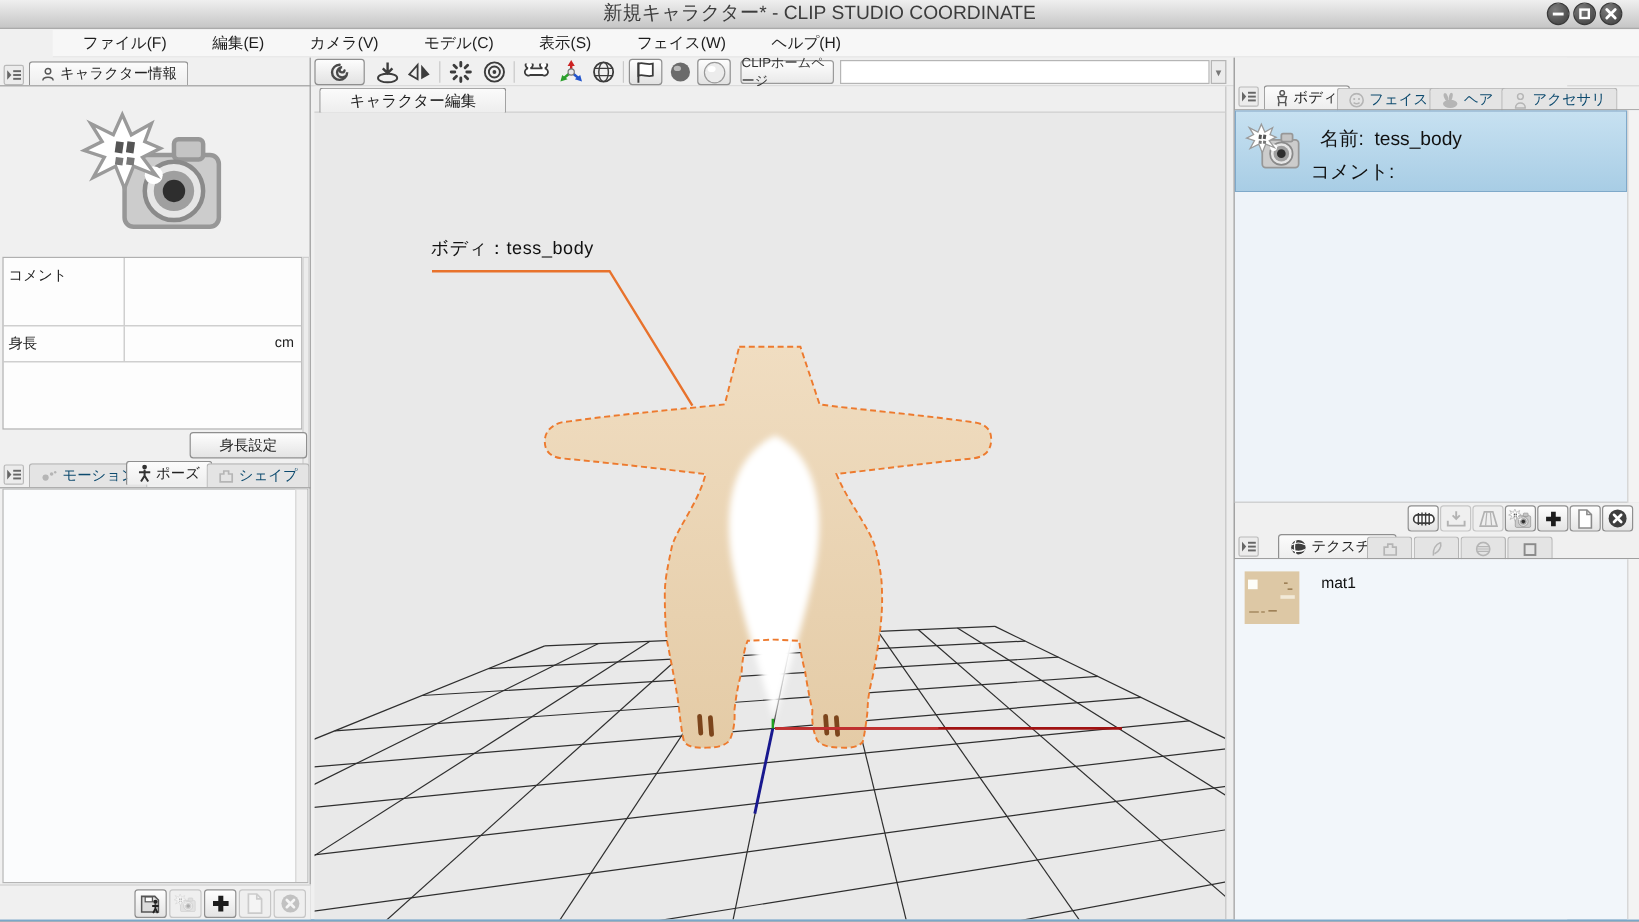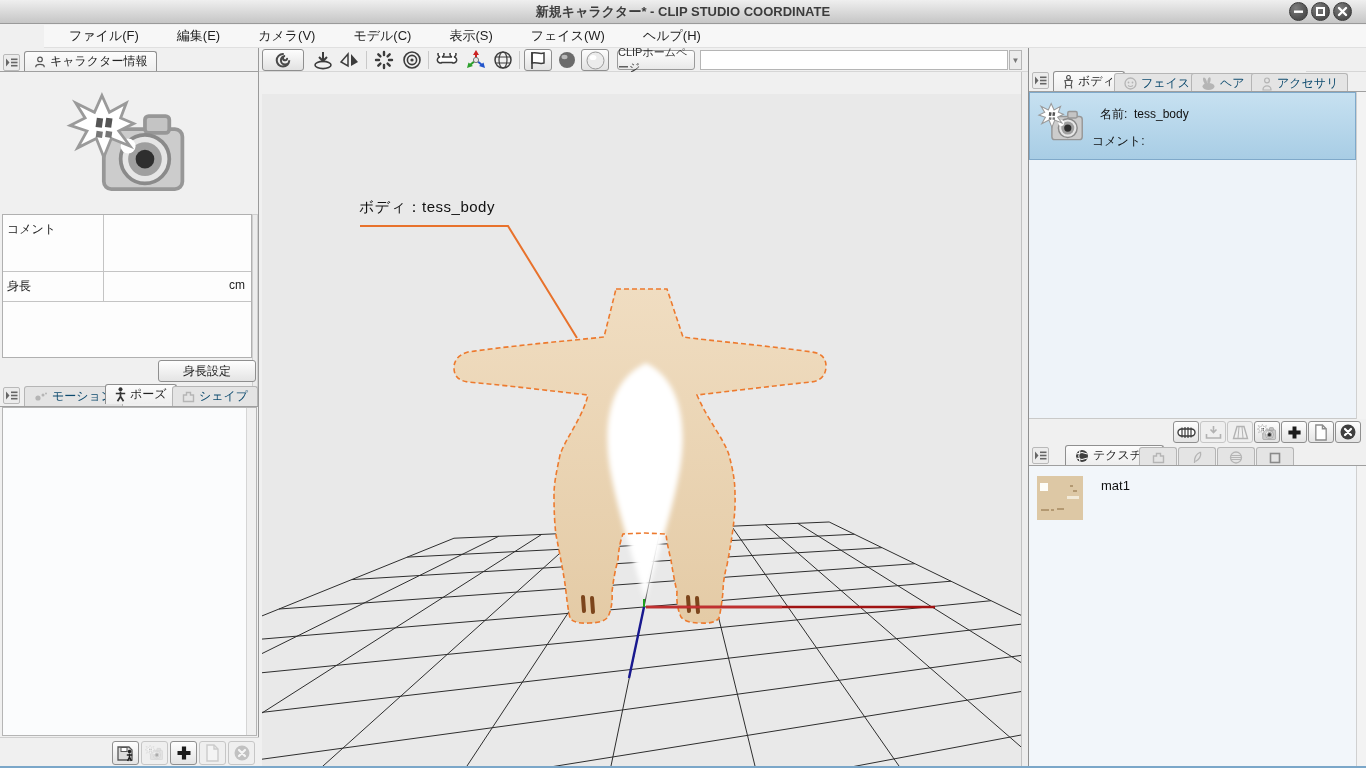--- a/index.html
+++ b/index.html
@@ -3,21 +3,21 @@
 <meta charset="utf-8">
 <style>
   html,body{margin:0;padding:0;background:#888;}
   *{box-sizing:border-box;font-family:"Liberation Sans","DejaVu Sans",sans-serif;}
   #app{position:relative;width:1366px;height:768px;background:#f0f0f0;overflow:hidden;
        border-bottom:2px solid #7ba7c9;}
   .abs{position:absolute;}
   
   #titlebar{left:0;top:0;width:1366px;height:24px;
     background:linear-gradient(#efefef,#d2d2d2 70%,#c6c6c6);border-bottom:1px solid #9a9a9a;}
-  #title{width:100%;text-align:center;line-height:24px;font-size:13px;color:#3c3c3c;font-weight:bold;}
+  #title{width:100%;text-align:center;line-height:24px;font-size:16px;color:#3c3c3c;}
   .winbtn{width:19px;height:19px;border-radius:50%;top:2px;
     background:radial-gradient(circle at 35% 30%,#7d7d7d,#4e4e4e 70%);
     border:1px solid #3a3a3a;display:flex;align-items:center;justify-content:center;}
   
   #menubar{left:0;top:25px;width:1366px;height:23px;background:#f7f7f7;
     border-bottom:1px solid #e0e0e0;display:flex;align-items:center;padding-left:19px;gap:26px;margin-left:44px;}
   .menu-item{font-size:13px;color:#1d1d1d;padding:2px 6px;}
   
   #toolbar{left:0;top:48px;width:1366px;height:24px;background:#f0f0f0;border-bottom:1px solid #d6d6d6;}
   .tbtn{height:22px;top:1px;display:flex;align-items:center;justify-content:center;border-radius:3px;}
@@ -67,21 +67,21 @@
   #right-panel{left:1028px;top:48px;width:278px;height:720px;background:#f0f0f0;border-left:1px solid #8f8f8f;}
   #body-list{left:0;top:44px;width:338px;height:327px;background:#eef3f9;border-bottom:1px solid #c9c9c9;}
   #body-sel{left:0;top:0;width:327px;height:68px;
     background:linear-gradient(#c7e1f1,#a8cde5);border:1px solid #7fa9ca;}
   #body-scroll{left:327px;top:0;width:11px;height:327px;background:#f3f3f3;border-left:1px solid #d0d0d0;}
   #rbtnbar{left:0;top:371px;width:338px;height:26px;display:flex;align-items:center;justify-content:flex-end;
     gap:1px;padding-right:6px;}
   .rbtn{width:26px;height:22px;}
   #tex-list{left:0;top:418px;width:338px;height:302px;background:#f2f6fa;}
   #tex-scroll{left:327px;top:418px;width:11px;height:302px;background:#f3f3f3;border-left:1px solid #d0d0d0;}
-  .itext{font-size:12px;color:#111;}
+  .itext{font-size:16px;color:#111;}
   svg{display:block;}
 </style>
 </head>
 <body>
 
 <svg width="0" height="0" style="position:absolute">
   <defs>
     <linearGradient id="bodyGrad" x1="0" y1="0" x2="0" y2="1">
       <stop offset="0" stop-color="#f0ddc1"></stop>
         <stop offset="1" stop-color="#e4cba6"></stop>
@@ -332,20 +332,23 @@
           </svg>
       </div>
       <div class="btn sqbtn disabled">
         <svg width="16" height="16" viewBox="0 0 16 16">
             <use href="#x-circle"></use>
           </svg>
       </div>
     </div>
   </div>
 
+  <div id="vp-tabrow" class="abs">
+    <div id="vp-tab" class="abs">キャラクター編集</div>
+  </div>
   <div id="viewport" class="abs">
     <svg id="vp-svg" width="759" height="674" viewBox="0 0 759 674">
       <g id="grid-g">
           <line x1="191.97526143057323" y1="444.2313827799971" x2="-810.9622641509434" y2="850" stroke="#2e2e2e" stroke-width="1"></line>
           <line x1="236.7504289250122" y1="442.29184361658275" x2="-586.3584905660377" y2="850" stroke="#2e2e2e" stroke-width="1"></line>
           <line x1="279.641211929527" y1="440.43392491247073" x2="-361.7547169811321" y2="850" stroke="#2e2e2e" stroke-width="1"></line>
           <line x1="320.76410346048556" y1="438.6525850270214" x2="-137.15094339622647" y2="850" stroke="#2e2e2e" stroke-width="1"></line>
           <line x1="360.22619768346954" y1="436.9431863650318" x2="87.45283018867923" y2="850" stroke="#2e2e2e" stroke-width="1"></line>
           <line x1="398.1261126253431" y1="435.30145735061944" x2="312.0566037735849" y2="850" stroke="#2e2e2e" stroke-width="1"></line>
           <line x1="434.5548103949907" y1="433.72345776419286" x2="536.6603773584906" y2="850" stroke="#2e2e2e" stroke-width="1"></line>

